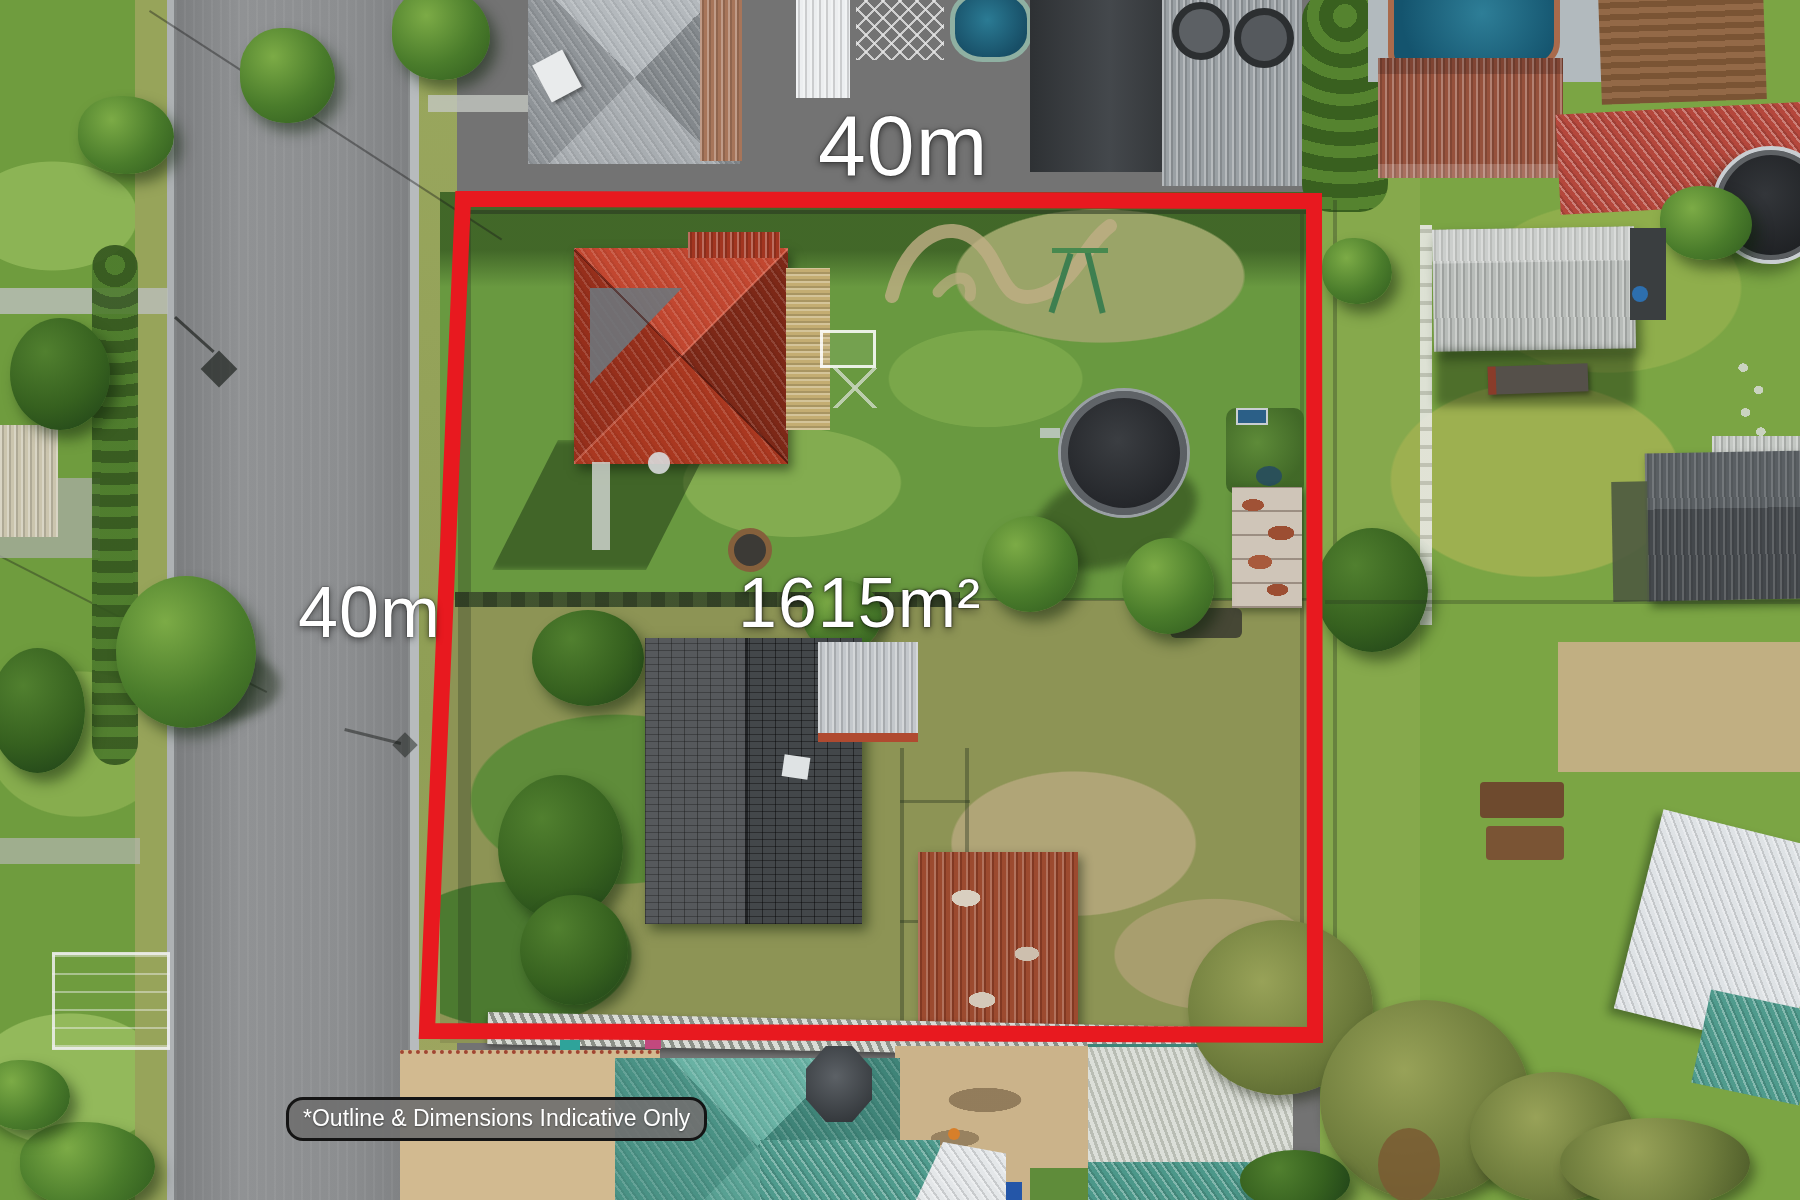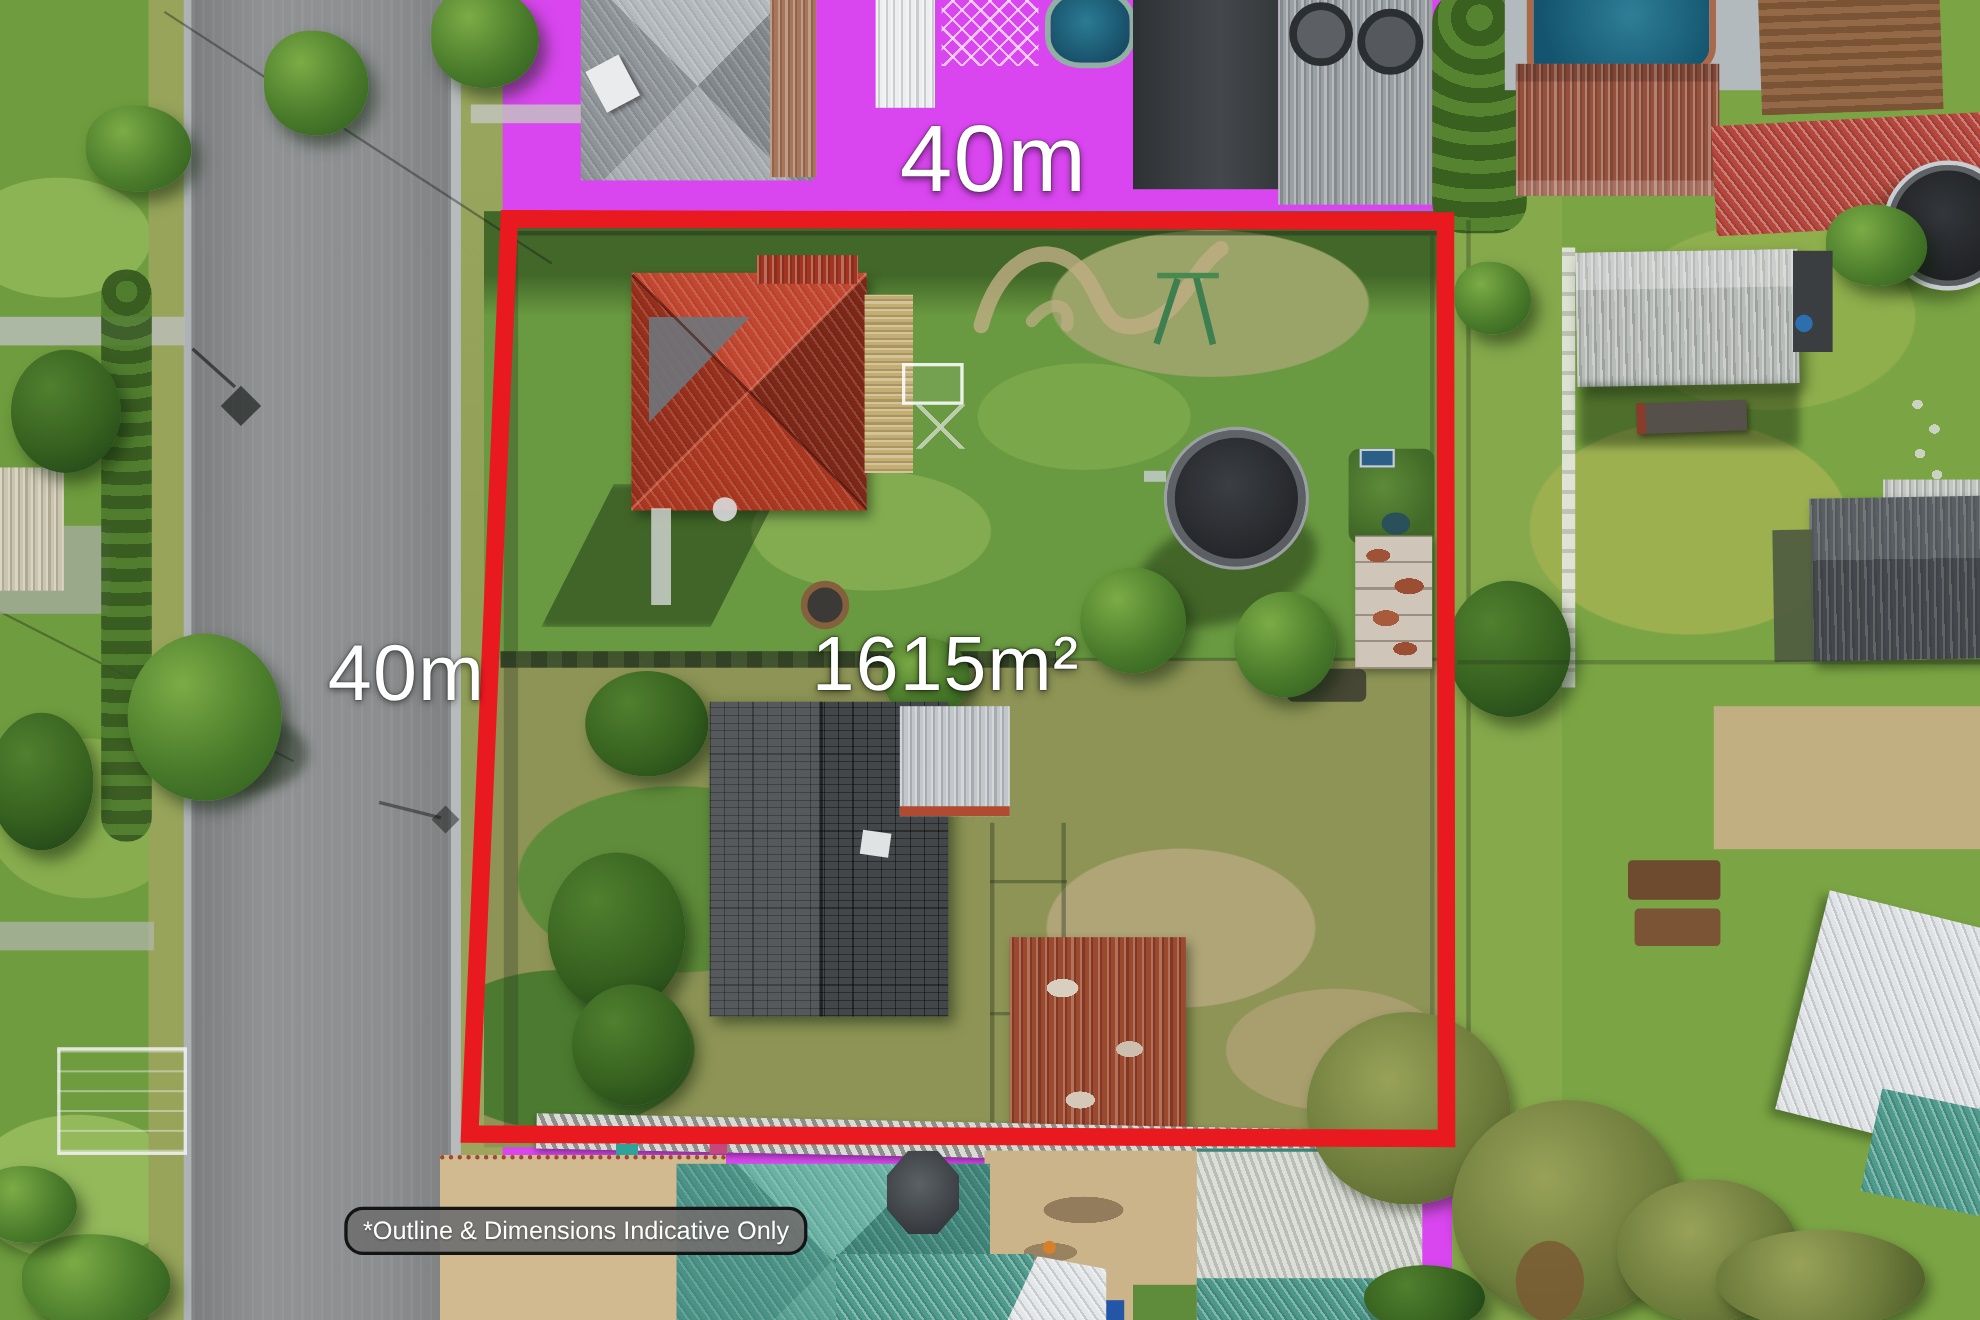--- a/index.html
+++ b/index.html
@@ -1,18 +1,18 @@
 <!DOCTYPE html>
 <html><head>
 <meta charset="utf-8">
 <title>Aerial Property Photo</title>
 <style>
   html,body{margin:0;padding:0;background:#222;}
   #stage{position:relative;width:1800px;height:1200px;overflow:hidden;
-         font-family:"Liberation Sans",sans-serif;background:#d946ef;}
+         font-family:"Liberation Sans",sans-serif;background:#737373;}
   .a{position:absolute;}
   
   .cv{background-image:repeating-linear-gradient(90deg,rgba(255,255,255,.28) 0 2px,rgba(0,0,0,.14) 2px 4px,rgba(255,255,255,0) 4px 7px);}
   .ch{background-image:repeating-linear-gradient(0deg,rgba(255,255,255,.28) 0 2px,rgba(0,0,0,.14) 2px 4px,rgba(255,255,255,0) 4px 7px);}
   .cd{background-image:repeating-linear-gradient(55deg,rgba(255,255,255,.30) 0 2px,rgba(0,0,0,.12) 2px 4px,rgba(255,255,255,0) 4px 8px);}
   .tiles{background-image:
       repeating-linear-gradient(90deg,rgba(0,0,0,.45) 0 1px,rgba(0,0,0,0) 1px 13px),
       repeating-linear-gradient(0deg,rgba(0,0,0,.38) 0 1px,rgba(0,0,0,0) 1px 7px);}
   .tree{border-radius:50%;
         background:radial-gradient(circle at 35% 30%,#7cab46,#4a7c2b 55%,#2f5a1e 100%);
@@ -284,17 +284,17 @@
   <div class="a tree olive" style="left:1560px;top:1118px;width:190px;height:90px;"></div>
   <div class="a tree dark" style="left:1240px;top:1150px;width:110px;height:60px;"></div>
 
   <svg class="a" width="1800" height="1200" viewBox="0 0 1800 1200" style="left:0;top:0;">
     <polygon points="463,199 1314,201 1315,1035 427,1031" fill="none" stroke="#e8191f" stroke-width="16" stroke-linejoin="miter"></polygon>
   </svg>
 
   <div class="a dim" style="left:818px;top:102px;font-size:86px;">40m</div>
   <div class="a dim" style="left:298px;top:576px;font-size:72px;">40m</div>
   <div class="a dim" style="left:738px;top:568px;font-size:70px;text-shadow:0 0 3px rgba(0,0,0,.75),0 3px 8px rgba(0,0,0,.5),0 0 1px #000;">1615m²</div>
-  <div class="a" id="badge" style="left:313px;top:1097px;height:32px;">
+  <div class="a" id="badge" style="left:286px;top:1097px;height:32px;">
     <span>*Outline &amp; Dimensions Indicative Only</span>
   </div>
 
 </div>
 
 </body></html>

